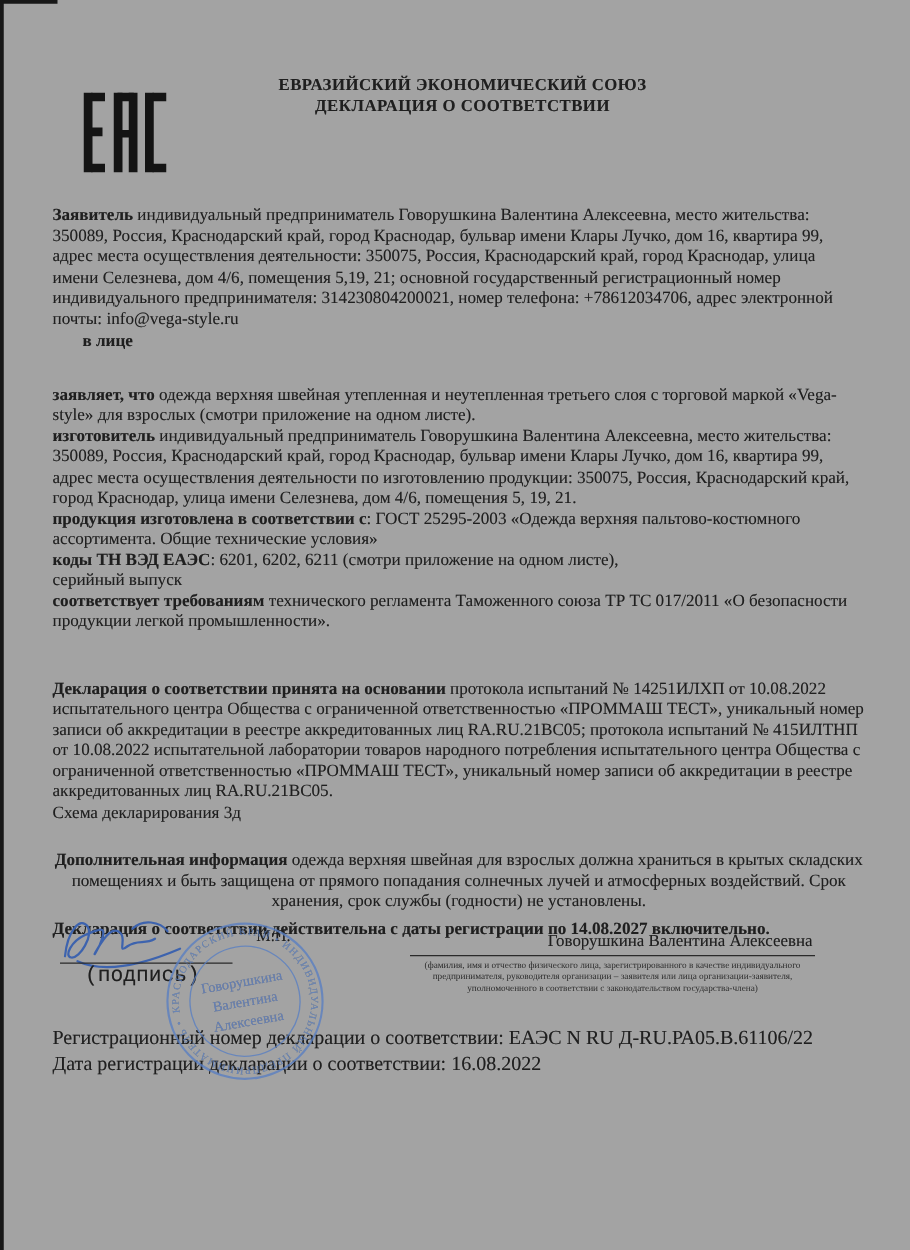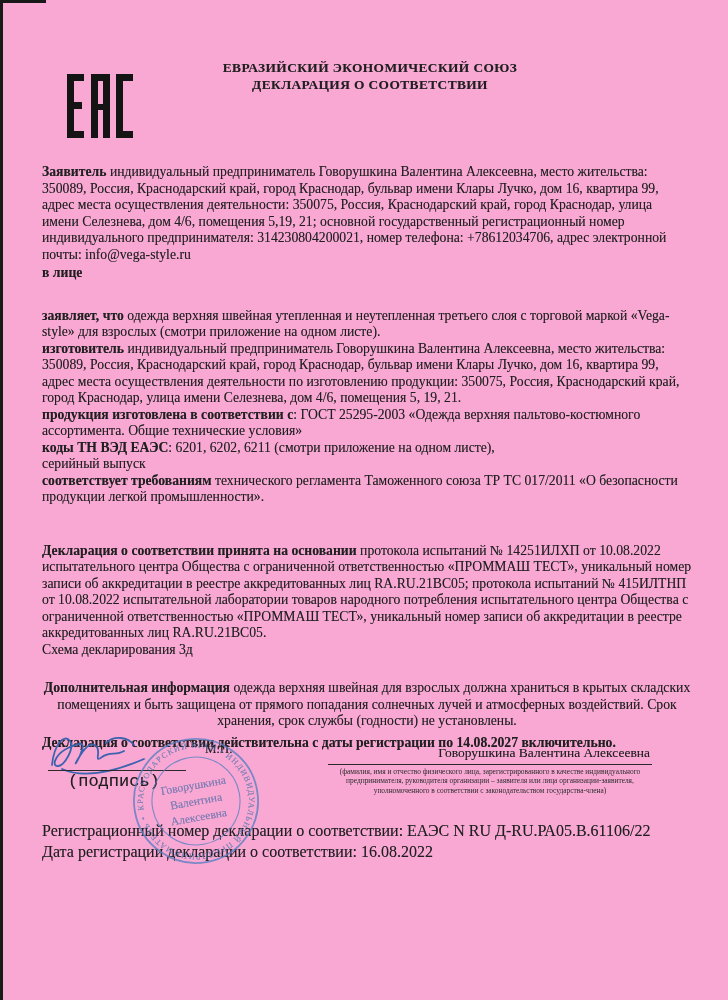--- a/index.html
+++ b/index.html
@@ -1,30 +1,30 @@
 <!DOCTYPE html>
 <html><head>
 <meta charset="utf-8">
 <style>
   html,body{margin:0;padding:0;background:#e8e8e8;}
   .page{
     position:relative;width:728px;height:1000px;margin:0 auto;
-    background:#f9a8d4;overflow:hidden;
+    background:#a3a3a3;overflow:hidden;
     font-family:"Liberation Serif","DejaVu Serif",serif;
     color:#1f1f1f;
     text-shadow:0 0 0.5px rgba(40,40,40,0.45);
   }
   .left-edge{position:absolute;left:0;top:0;width:3px;height:100%;background:#181818;}
   .top-edge{position:absolute;left:0;top:0;width:46px;height:3px;background:#181818;}
   .eac-logo{position:absolute;left:66px;top:74px;}
   .header{position:absolute;left:140px;top:59px;width:460px;text-align:center;
     font-weight:bold;font-size:13.4px;line-height:17px;letter-spacing:0.4px;}
   .content{position:absolute;left:42px;top:164px;width:650px;font-size:13.7px;line-height:16.5px;}
   .content p{margin:0;}
-  p.in-person{margin-top:2px;}
+  p.in-person{margin-top:2px;margin-left:24px;}
   p.gap-med{margin-top:26px;}
   p.gap-big{margin-top:37px;}
   p.gap-add{margin-top:22px;text-align:center;}
   p.validity{margin-top:5px;font-weight:bold;}
   b{font-weight:bold;}
   .sig-area{position:absolute;left:42px;top:733px;width:650px;height:100px;font-size:13.5px;}
   .sig-scrawl{position:absolute;left:2px;top:-4px;}
   .sig-line{position:absolute;left:6px;top:37px;width:138px;border-top:1.2px solid #2a2a2a;}
   .podpis{position:absolute;left:26px;top:39px;font-size:17px;font-family:Liberation Mono, monospace;}
   .mp{position:absolute;left:163px;top:8px;font-size:13px;}

